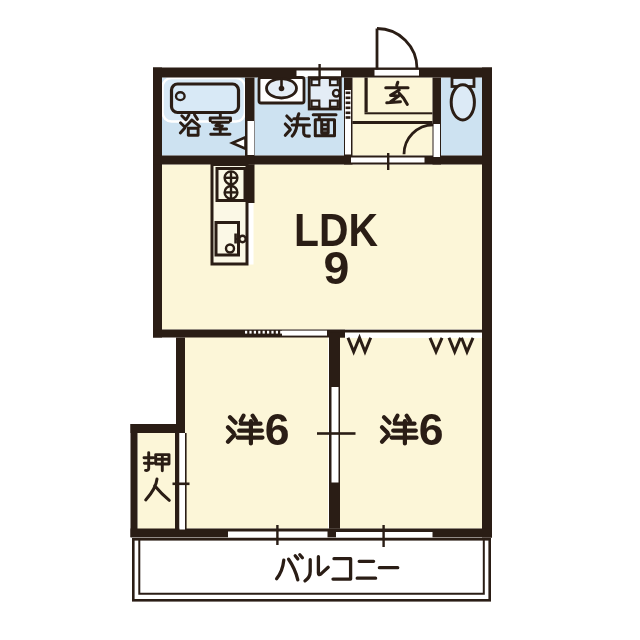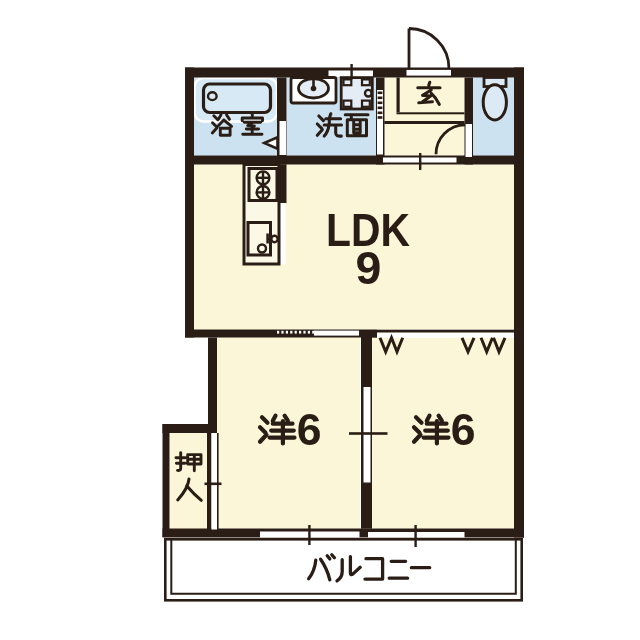--- a/index.html
+++ b/index.html
@@ -1,16 +1,16 @@
 <!DOCTYPE html>
 <html><head>
 <meta charset="utf-8">
 <style>
 html,body{margin:0;padding:0;background:#fff;}
-#wrap{position:relative;width:527px;height:640px;font-family:"Liberation Sans",sans-serif;padding-left:32px;}
+#wrap{position:relative;width:527px;height:640px;font-family:"Liberation Sans",sans-serif;}
 </style>
 </head>
 <body>
 <div id="wrap">
 <svg width="640" height="640" viewBox="0 0 640 640">
 <rect x="0" y="0" width="640" height="640" fill="#ffffff"></rect>
 
 <rect x="162" y="77.5" width="83" height="78" fill="#cde2f1"></rect>
 <rect x="254.5" y="77.5" width="89.5" height="78" fill="#cde2f1"></rect>
 <rect x="352.5" y="77.5" width="80" height="78" fill="#fcf6d8"></rect>

